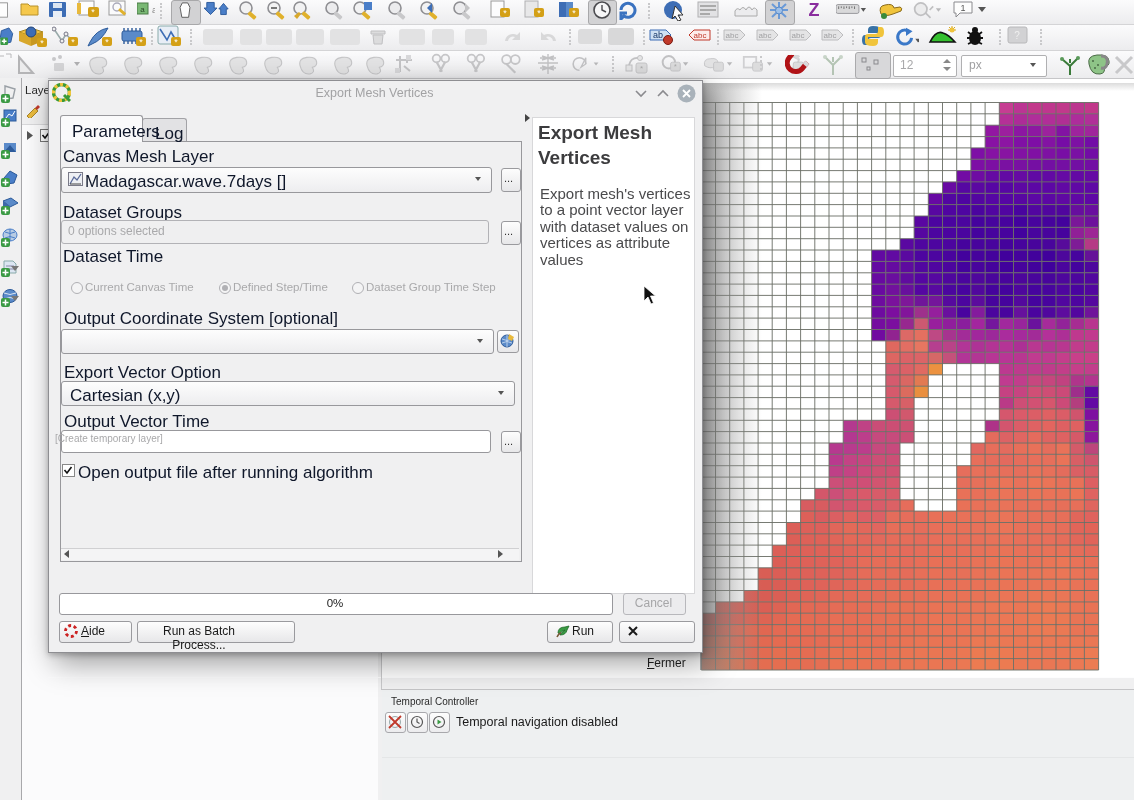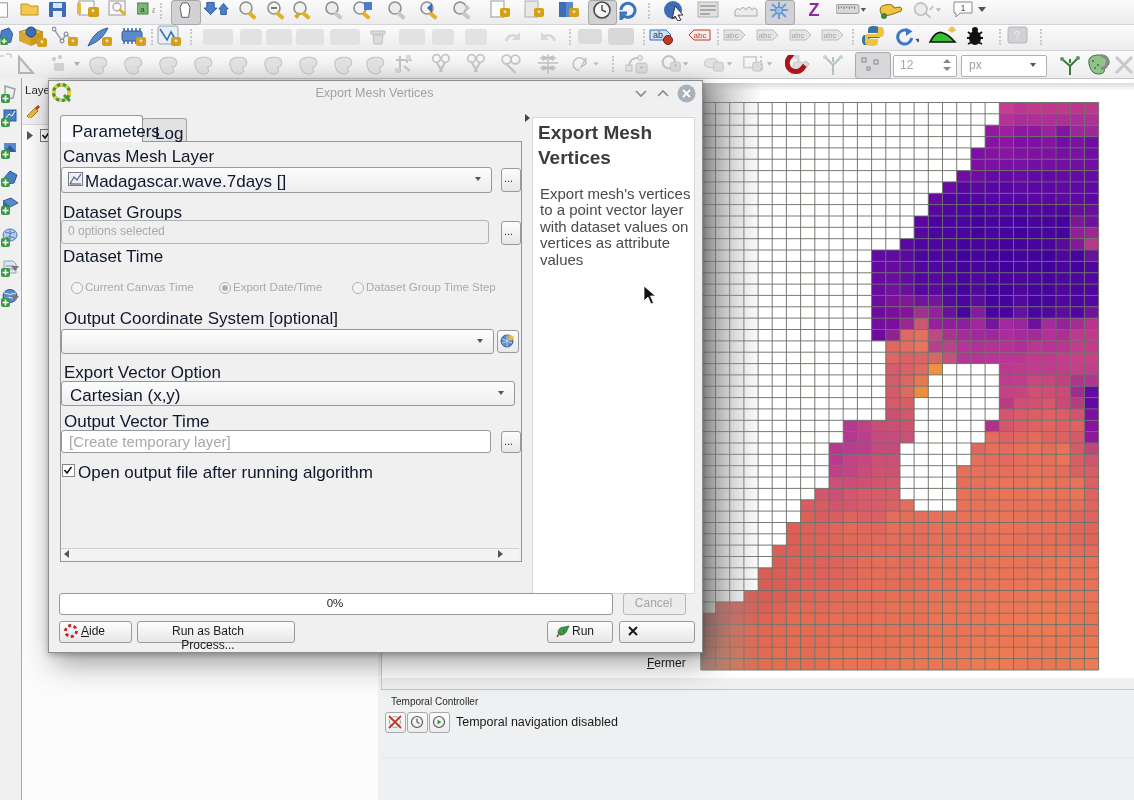--- a/index.html
+++ b/index.html
@@ -1364,39 +1364,39 @@
 <div class="lbl" style="left:63px;top:203px;z-index:7">Dataset Groups</div>
 <div class="abs" style="left:61px;top:220px;width:426px;height:22px;background:#efeff0;border:1px solid #b2b2b6;border-radius:3px;z-index:7"></div>
 <div class="glbl" style="left:68px;top:224px;font-size:12px;z-index:7">0 options selected</div>
 <div class="btn" style="left:501px;top:221px;width:18px;height:22px;z-index:7"></div>
 <div class="abs" style="left:504px;top:225px;font-size:11px;color:#333;z-index:8">...</div>
 <div class="lbl" style="left:63px;top:247px;z-index:7">Dataset Time</div>
 <div class="abs" style="left:71px;top:282px;width:10px;height:10px;border:1px solid #b0b0b4;border-radius:50%;background:#f4f4f5;z-index:7"></div>
 <div class="glbl" style="left:85px;top:281px;font-size:11.5px;z-index:7">Current Canvas Time</div>
 <div class="abs" style="left:219px;top:282px;width:10px;height:10px;border:1px solid #b0b0b4;border-radius:50%;background:#f4f4f5;z-index:7"></div>
 <div class="abs" style="left:222px;top:285px;width:6px;height:6px;border-radius:50%;background:#b0b0b4;z-index:8"></div>
-<div class="glbl" style="left:233px;top:281px;font-size:11.5px;z-index:7">Export Date/Time</div>
+<div class="glbl" style="left:233px;top:281px;font-size:11.5px;z-index:7">Defined Step/Time</div>
 <div class="abs" style="left:352px;top:282px;width:10px;height:10px;border:1px solid #b0b0b4;border-radius:50%;background:#f4f4f5;z-index:7"></div>
 <div class="glbl" style="left:366px;top:281px;font-size:11.5px;z-index:7">Dataset Group Time Step</div>
 <div class="lbl" style="left:64px;top:309px;z-index:7">Output Coordinate System [optional]</div>
 <div class="combo" style="left:61px;top:329px;width:431px;height:23px;z-index:7"></div>
 <div class="carr" style="left:477px;top:338.5px;z-index:8"></div>
 <div class="btn" style="left:497px;top:330px;width:20px;height:21px;z-index:7"></div>
 <svg class="abs" style="left:500px;top:333px;z-index:8" width="15" height="15" viewBox="0 0 15 15">
     <circle cx="7" cy="8" r="6" fill="#5a8ac9" stroke="#2c5a9a"></circle>
     <path d="M2 6 q5 3 10 0 M2 10 q5 -3 10 0 M7 2 v12" stroke="#cfe0f2" fill="none" stroke-width="0.8"></path>
     <path d="M9 1 l5 3 -2 4 -4 -2 z" fill="#e8b93c"></path>
   </svg>
 <div class="lbl" style="left:64px;top:363px;z-index:7">Export Vector Option</div>
 <div class="combo" style="left:61px;top:381px;width:452px;height:23px;z-index:7"></div>
 <div class="carr" style="left:498px;top:390.5px;z-index:8"></div>
 <div class="lbl" style="left:70px;top:386px;z-index:7">Cartesian (x,y)</div>
 <div class="lbl" style="left:64px;top:412px;z-index:7">Output Vector Time</div>
 <div class="abs" style="left:61px;top:430px;width:428px;height:21px;background:#fff;border:1px solid #98989c;border-radius:3px;z-index:7"></div>
-<div class="glbl" style="left:69px;top:433px;font-size:15px;z-index:7">[Create temporary layer]</div>
+<div class="glbl" style="left:55px;top:433px;font-size:10px;z-index:7">[Create temporary layer]</div>
 <div class="btn" style="left:501px;top:431px;width:18px;height:20px;z-index:7"></div>
 <div class="abs" style="left:504px;top:435px;font-size:11px;color:#333;z-index:8">...</div>
 <div class="abs" style="left:62px;top:464px;width:11px;height:11px;background:#fff;border:1px solid #888;z-index:7"></div>
 <svg class="abs" style="left:63px;top:465px;z-index:8" width="10" height="10" viewBox="0 0 10 10">
     <path d="M1.5 5 l2.5 3 4.5 -6" stroke="#111" stroke-width="1.6" fill="none"></path>
   </svg>
 <div class="lbl" style="left:78px;top:463px;z-index:7">Open output file after running algorithm</div>
 <div class="abs" style="left:61px;top:548px;width:458px;height:11px;background:#f4f4f5;border-top:1px solid #d0d0d2;z-index:7"></div>
 <svg class="abs" style="left:63px;top:550px;z-index:8" width="8" height="8" viewBox="0 0 8 8">
     <path d="M6 0 l-5 4 5 4 z" fill="#555"></path>
@@ -1407,21 +1407,21 @@
 <div class="abs" style="left:59px;top:593px;width:552px;height:20px;background:#fff;border:1px solid #98989c;border-radius:3px;z-index:7"></div>
 <div class="abs" style="left:59px;top:597px;width:552px;text-align:center;font-size:11.5px;color:#1a1a1a;z-index:8">0%</div>
 <div class="abs" style="left:623px;top:593px;width:61px;height:20px;background:#ececee;border:1px solid #b8b8bc;border-radius:3px;z-index:7"></div>
 <div class="abs" style="left:623px;top:596px;width:61px;text-align:center;font-size:12px;color:#a6a6a8;z-index:8">Cancel</div>
 <div class="btn" style="left:59px;top:621px;width:71px;height:20px;z-index:7"></div>
 <div class="abs" style="left:81px;top:624px;font-size:12px;color:#1a1a1a;z-index:8"><u>A</u>ide</div>
 <svg class="abs" style="left:64px;top:624px;z-index:8" width="14" height="14" viewBox="0 0 14 14">
     <circle cx="7" cy="7" r="5.5" fill="none" stroke="#cc2222" stroke-width="2.8" stroke-dasharray="3 2.6"></circle>
   </svg>
 <div class="btn" style="left:137px;top:621px;width:156px;height:20px;z-index:7"></div>
-<div class="abs" style="left:146px;top:624px;width:124px;text-align:center;font-size:12px;color:#1a1a1a;z-index:8">Run as Batch Process...</div>
+<div class="abs" style="left:137px;top:624px;width:124px;text-align:center;font-size:12px;color:#1a1a1a;z-index:8">Run as Batch Process...</div>
 <div class="btn" style="left:547px;top:621px;width:64px;height:20px;z-index:7"></div>
 <div class="abs" style="left:572px;top:624px;font-size:12px;color:#1a1a1a;z-index:8">Run</div>
 <svg class="abs" style="left:556px;top:625px;z-index:8" width="14" height="13" viewBox="0 0 14 13">
     <path d="M2 8 q0 -6 7 -6 l4 -1 -2 4 q-1 5 -7 5 q3 -4 5 -5 q-4 1 -5 4 z" fill="#3a9a44" stroke="#1a6a24" stroke-width="0.8"></path>
     <path d="M1 12 q2 -4 4 -4" stroke="#7a5a3a" stroke-width="1.6" fill="none"></path>
   </svg>
 <div class="btn" style="left:619px;top:621px;width:74px;height:20px;z-index:7"></div>
 <div class="abs" style="left:647px;top:656px;font-size:12px;color:#1a1a1a;z-index:8"><u>F</u>ermer</div>
 <svg class="abs" style="left:627px;top:625px;z-index:8" width="12" height="12" viewBox="0 0 12 12">
     <path d="M2 2 l8 8 M10 2 l-8 8" stroke="#1a1a1a" stroke-width="2"></path>

